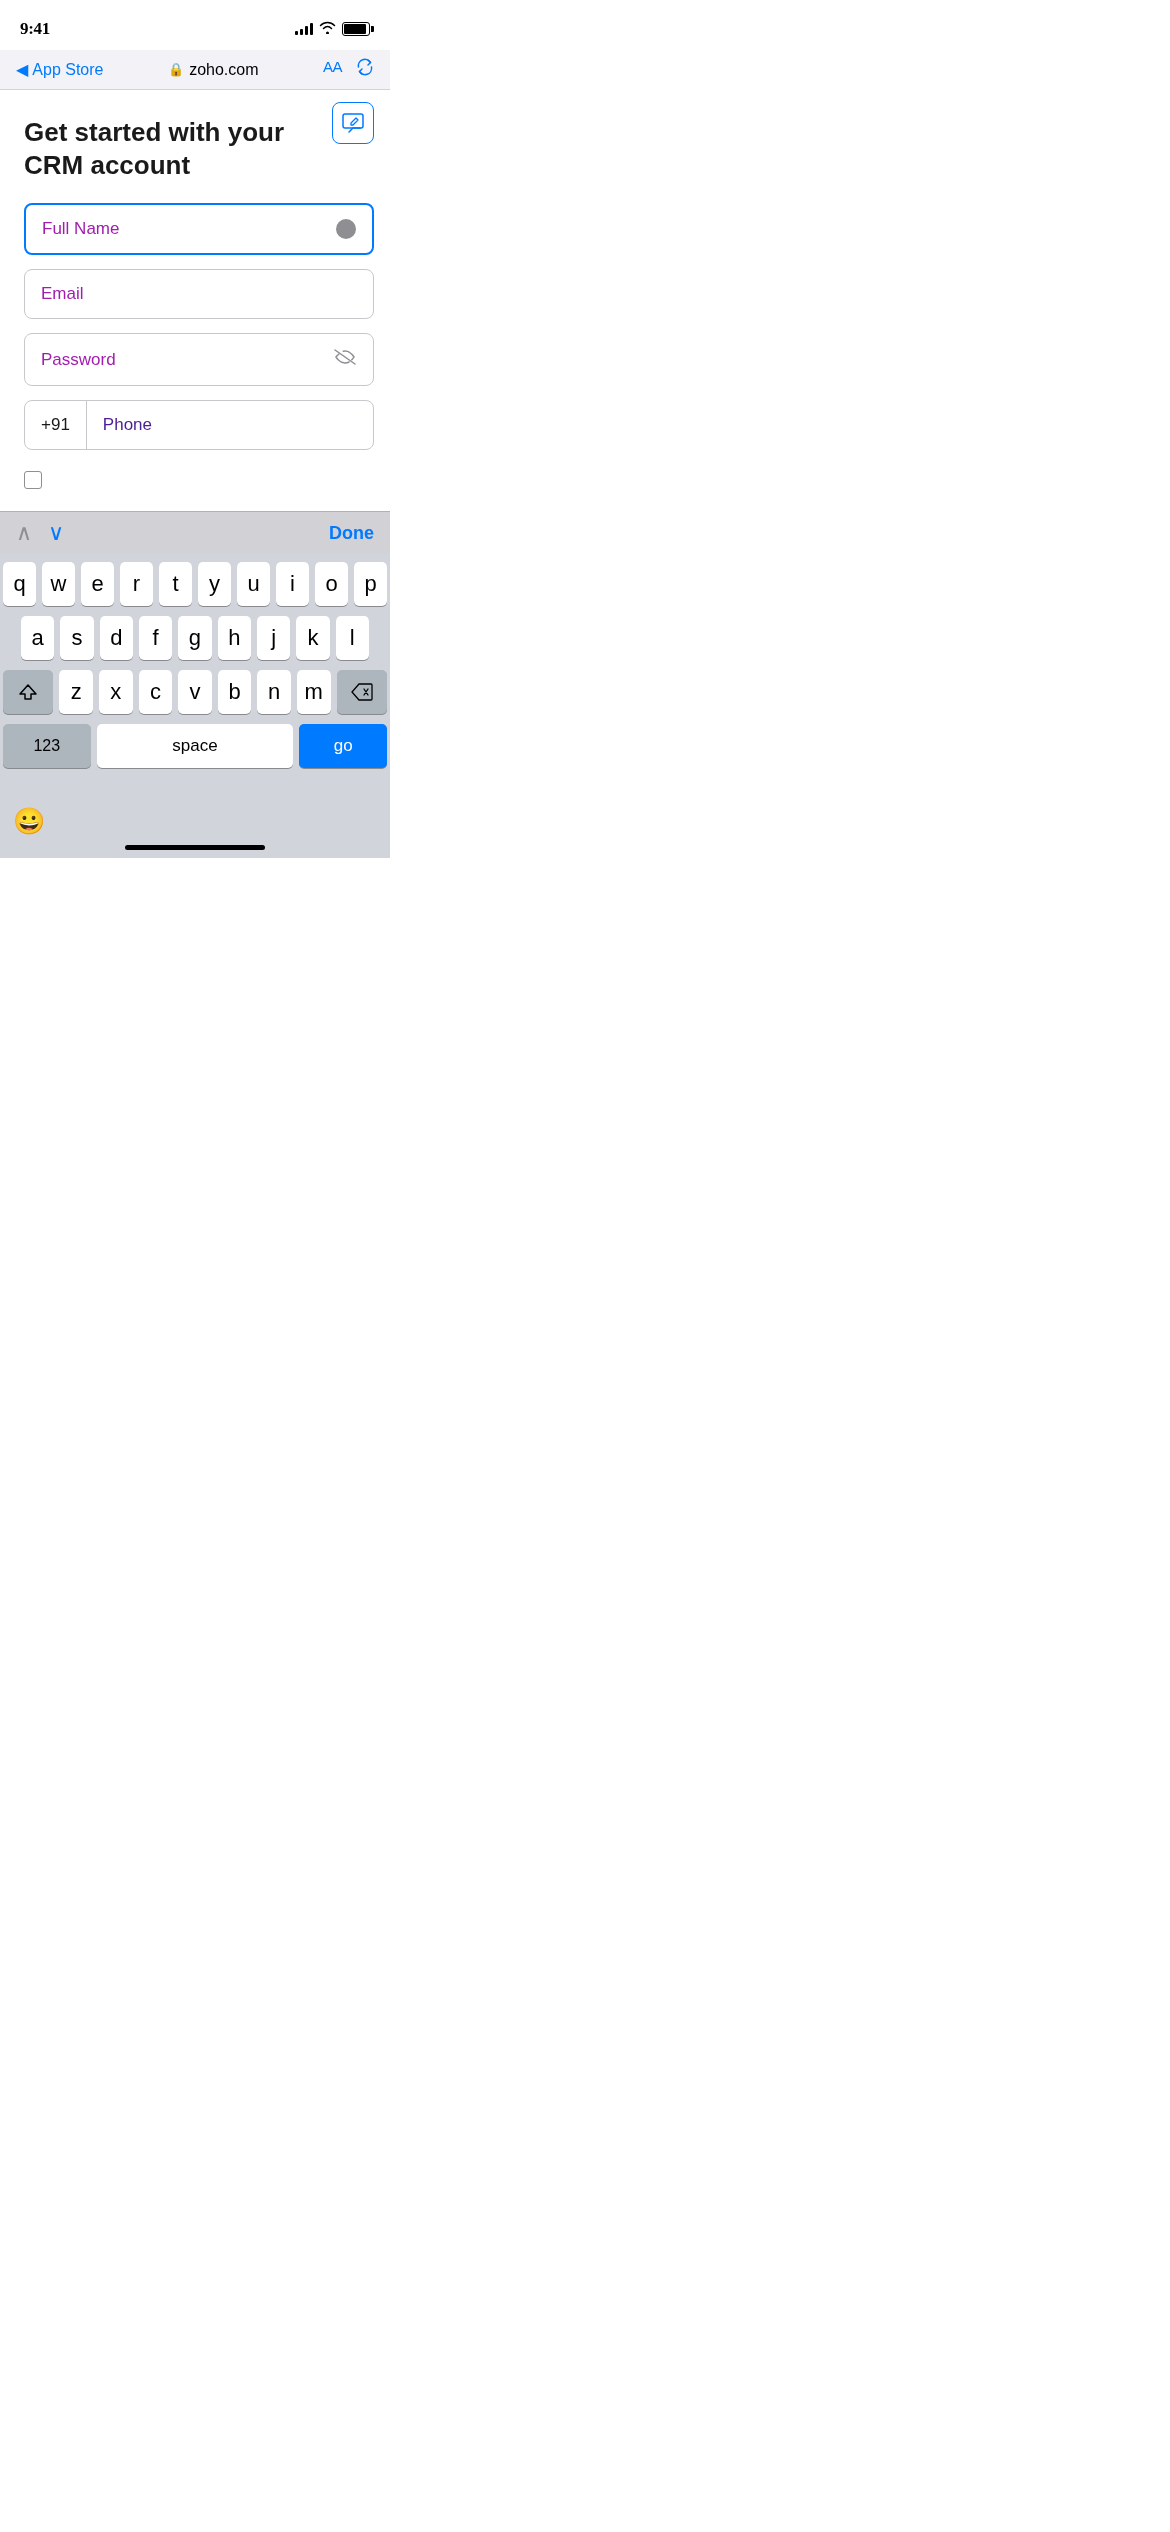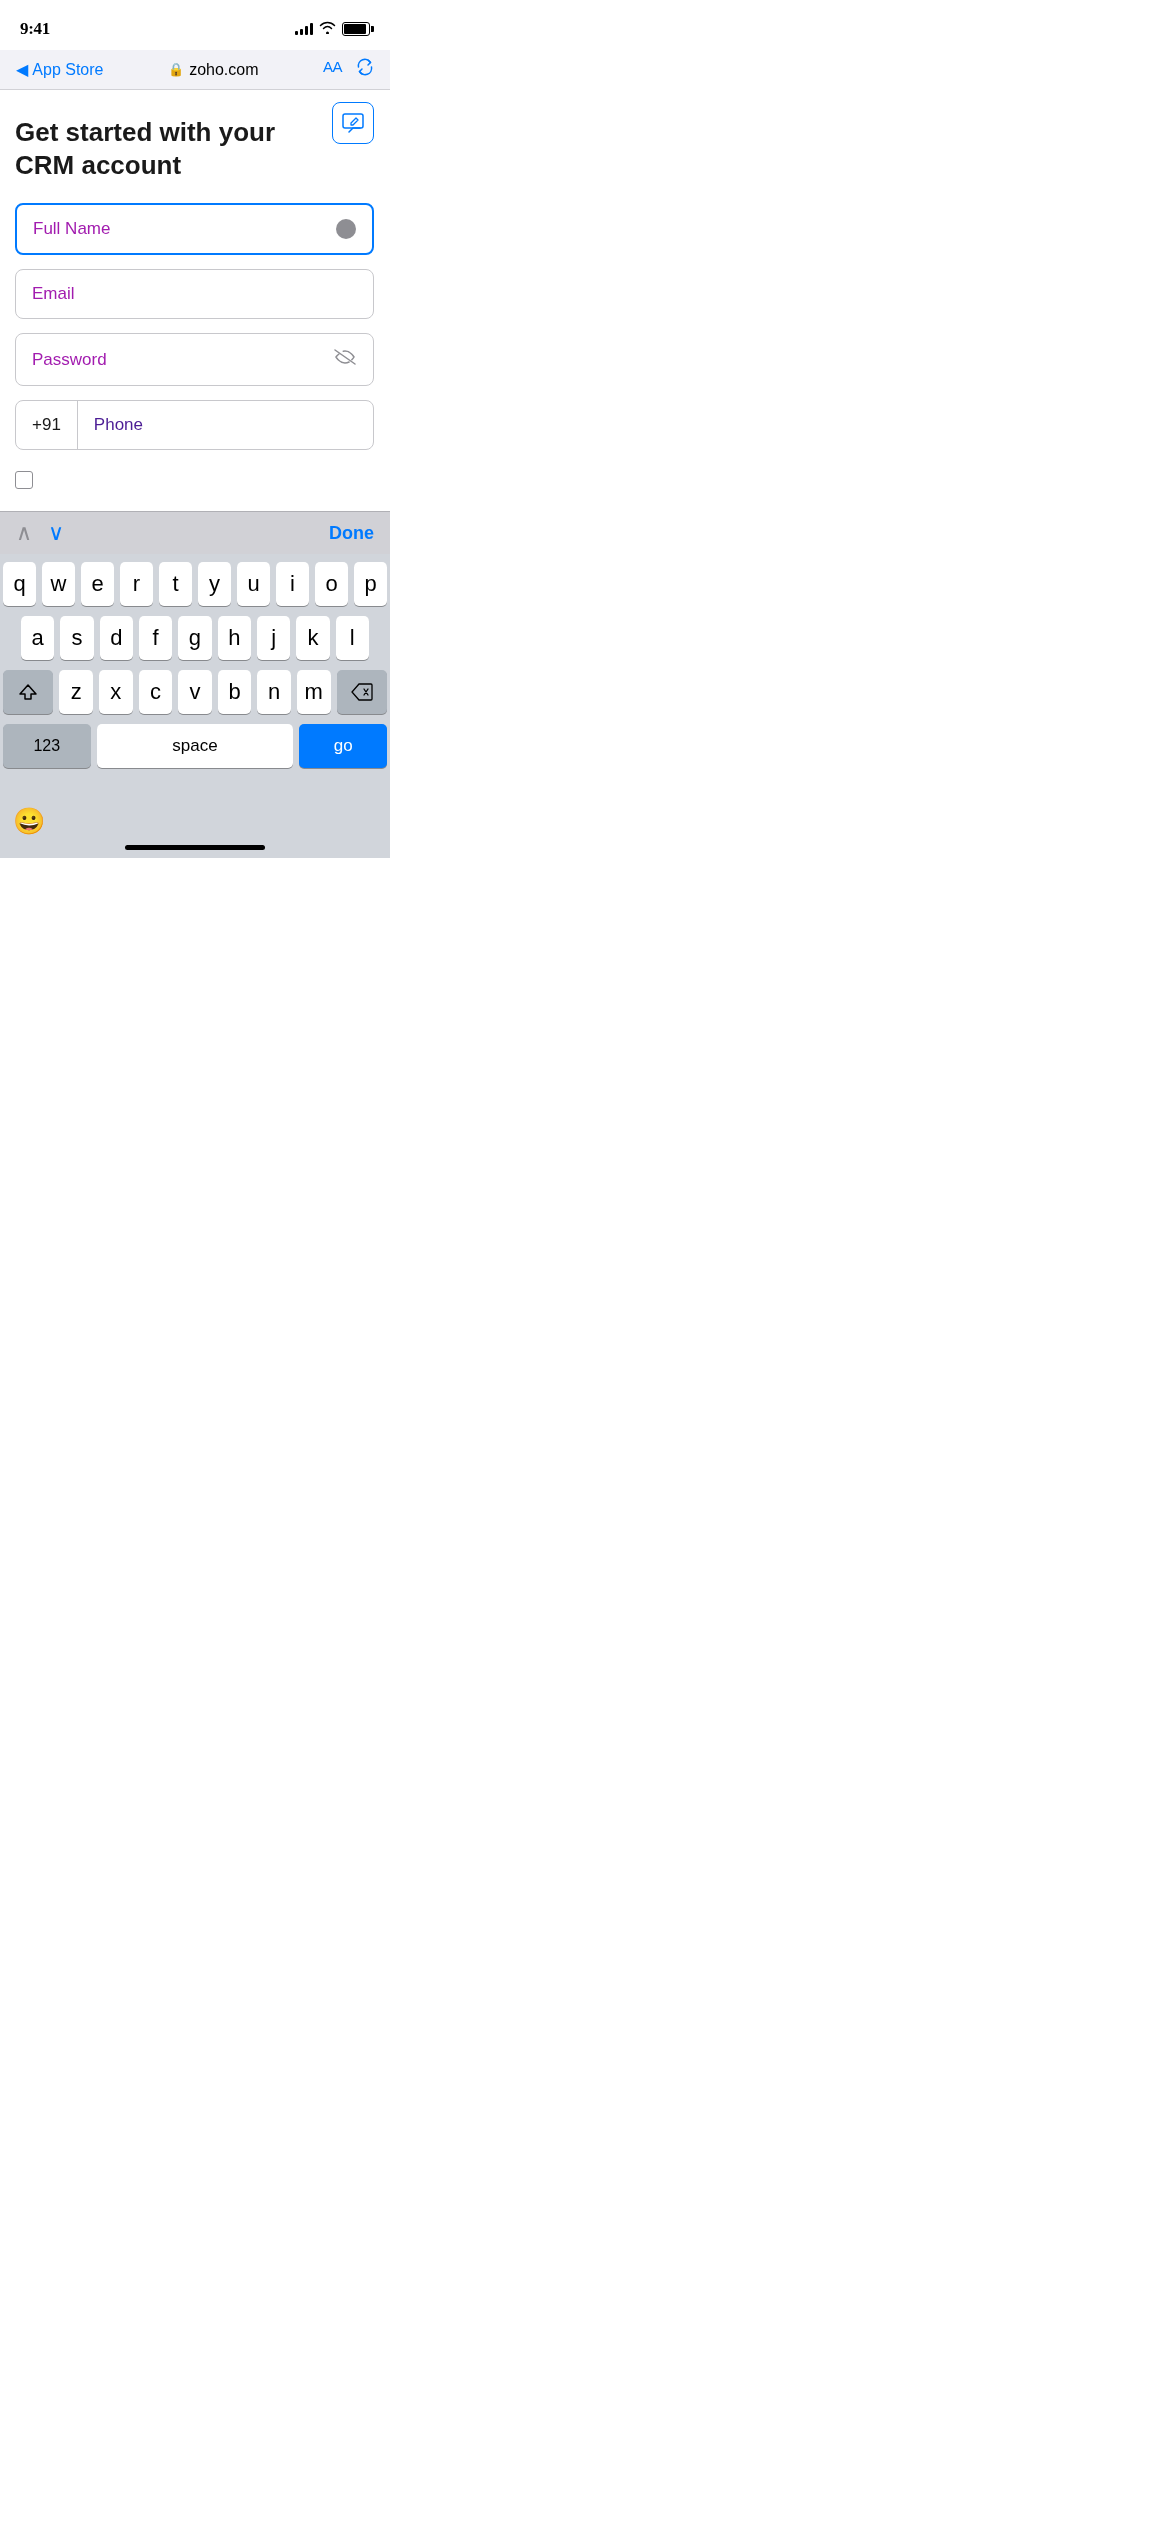--- a/index.html
+++ b/index.html
@@ -120,21 +120,21 @@
       letter-spacing: -0.5px;
     }
     .nav-reload {
       font-size: 18px;
       color: #007aff;
     }
 
     
     .content-area {
       background: #ffffff;
-      padding: 16px 16px 20px 15px;
+      padding: 16px 16px 20px 24px;
       position: relative;
     }
 
     
     .feedback-btn {
       position: absolute;
       top: 12px;
       right: 16px;
       width: 42px;
       height: 42px;

